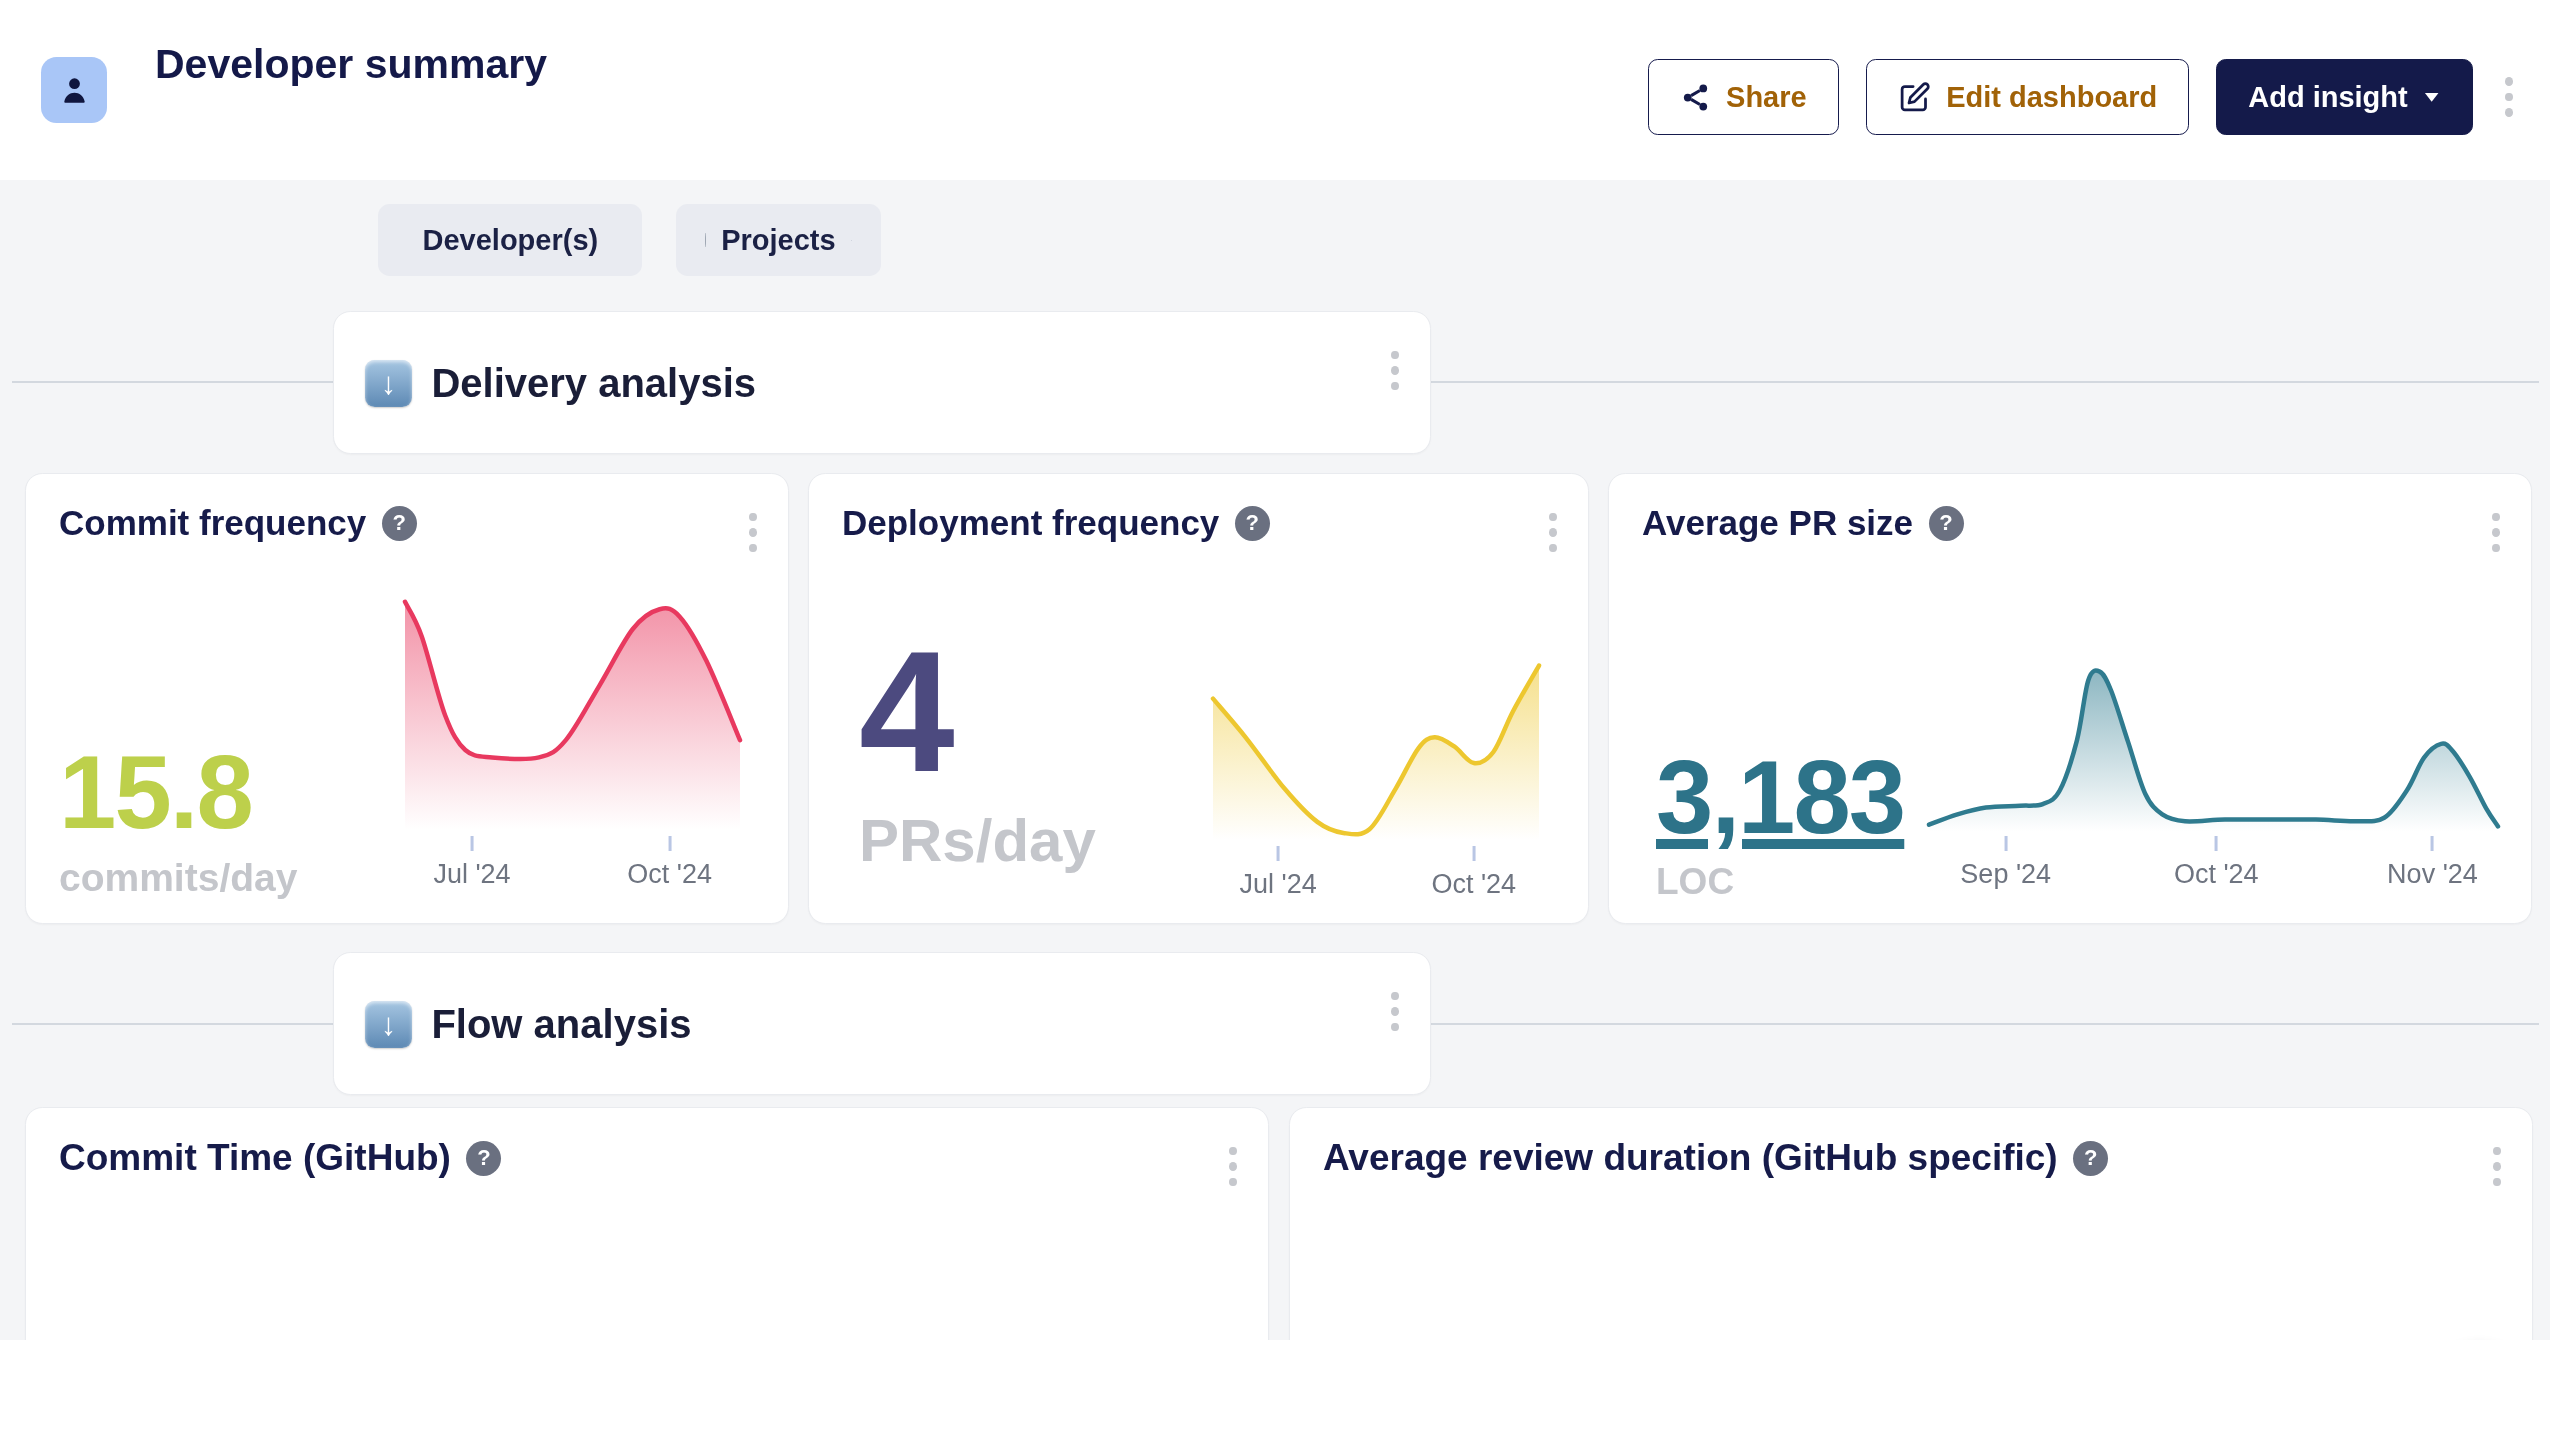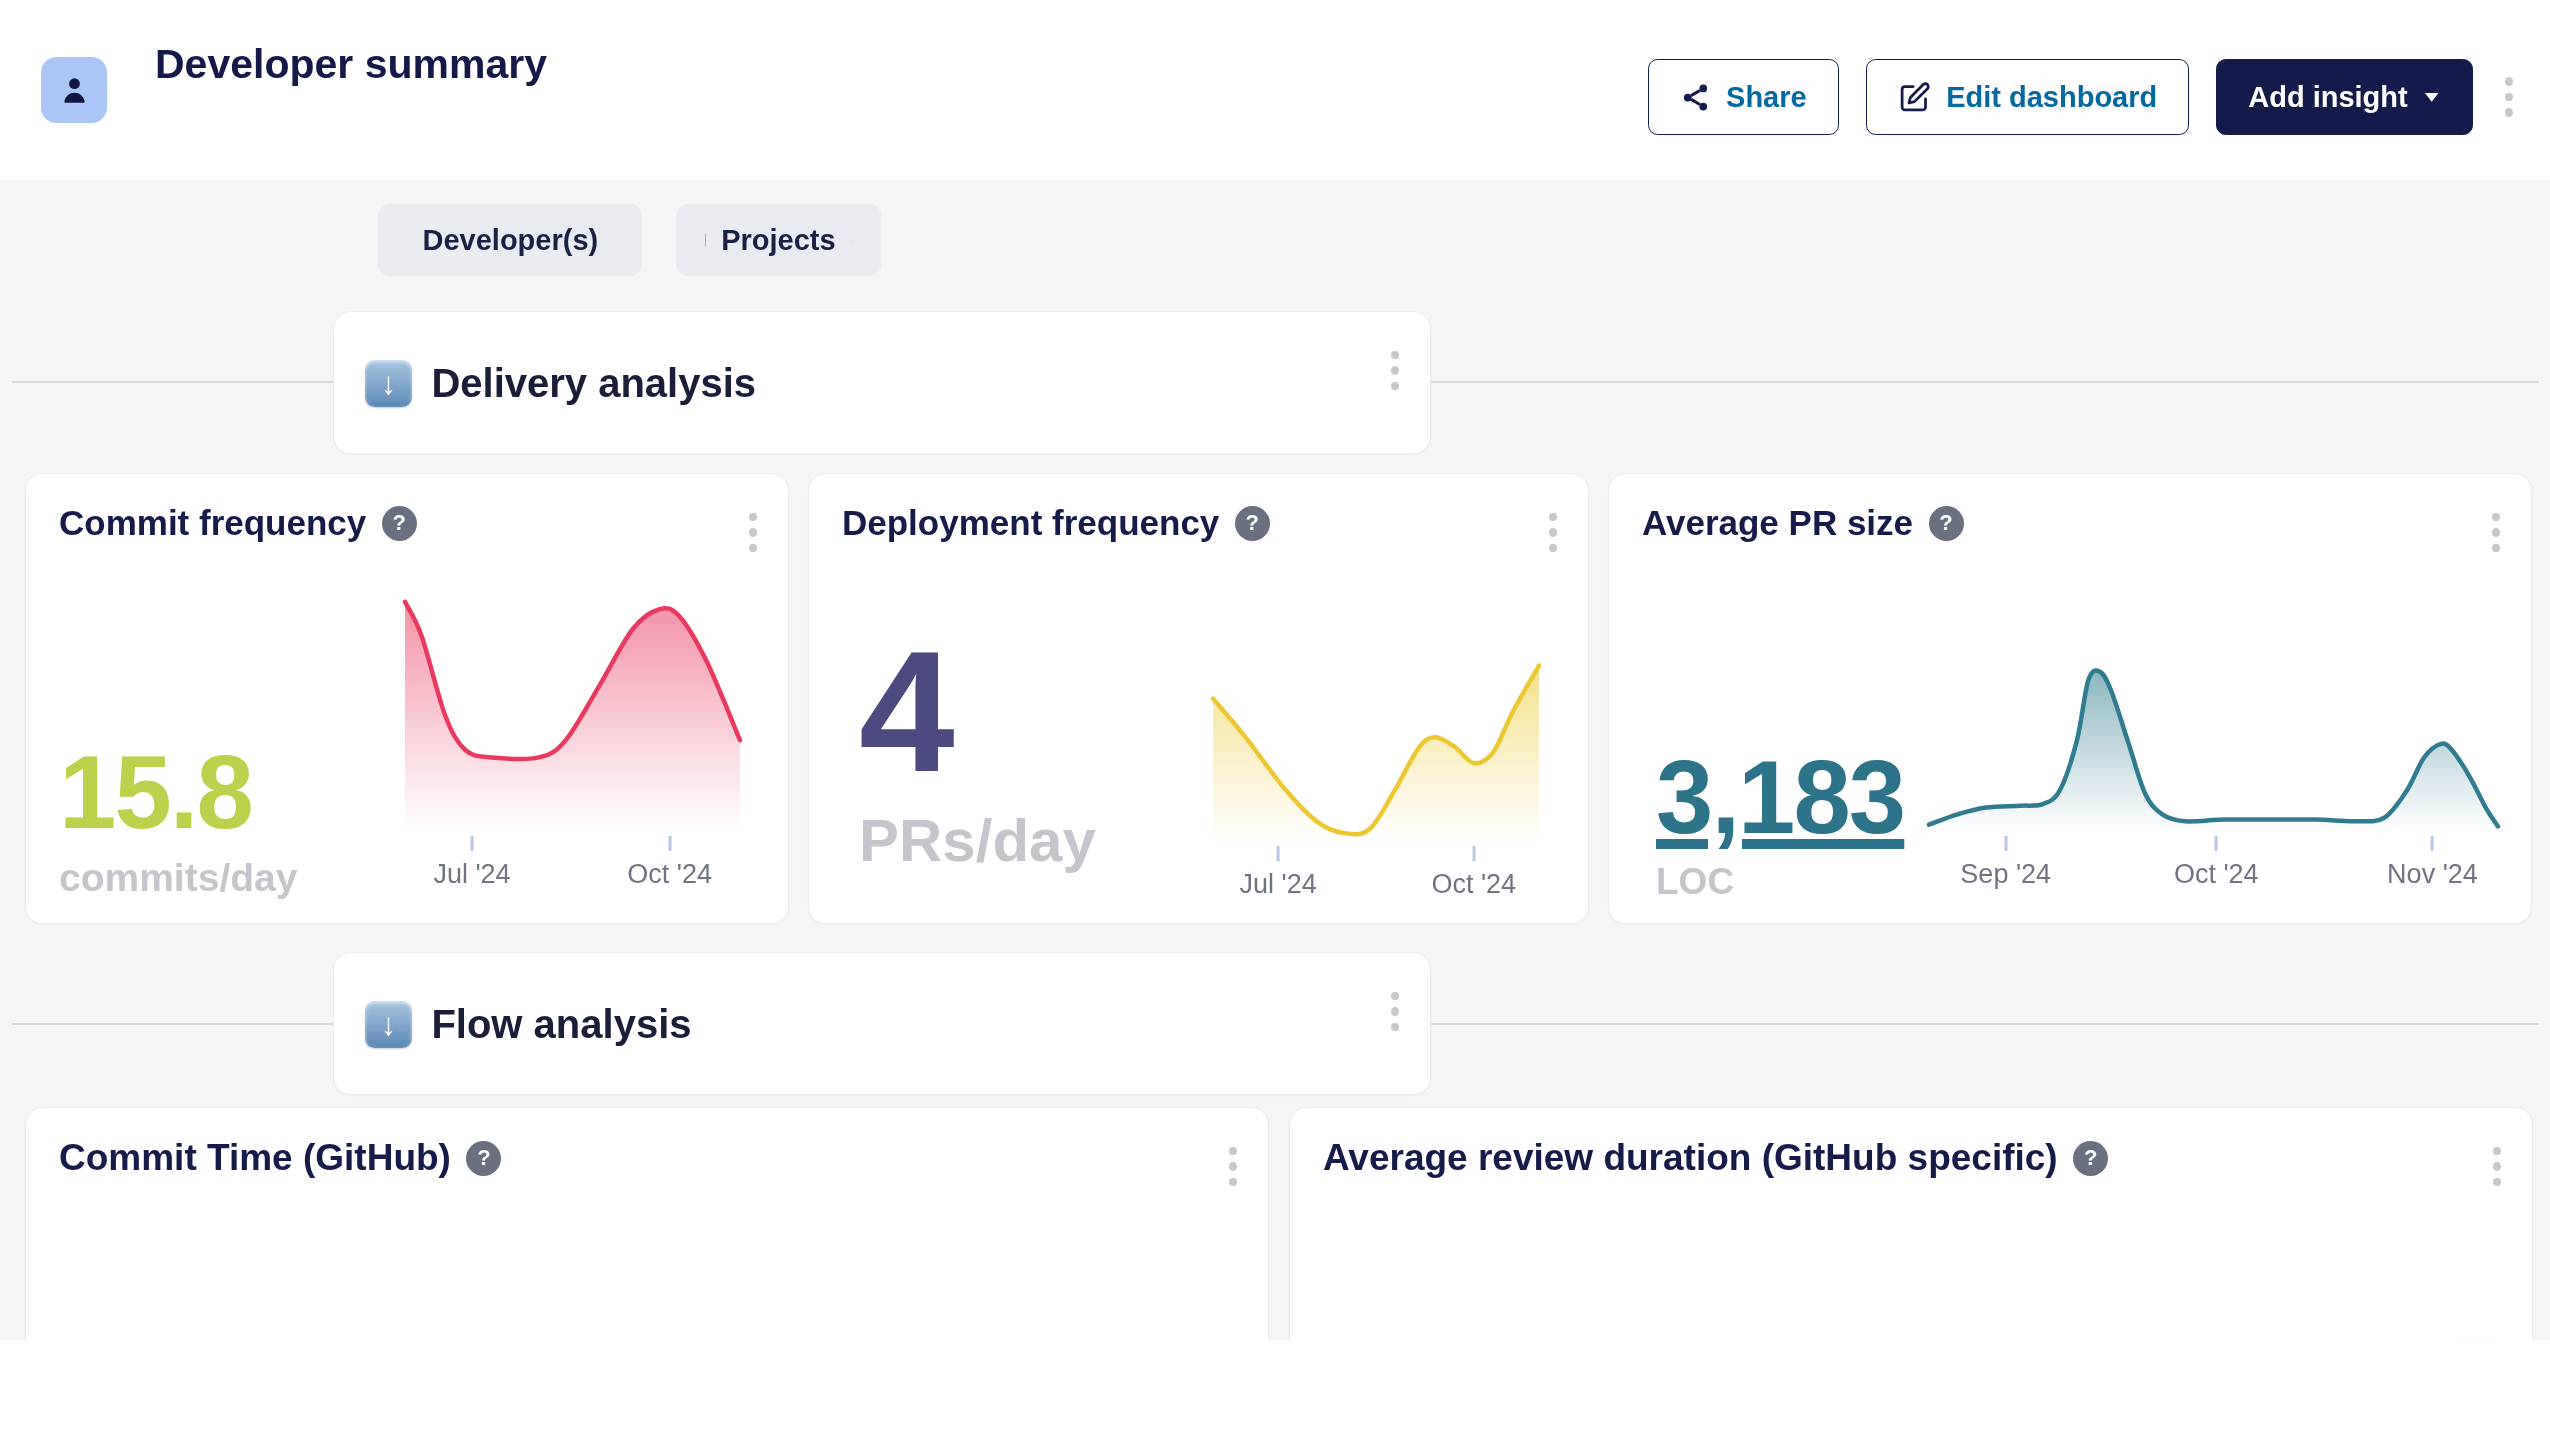--- a/index.html
+++ b/index.html
@@ -7,21 +7,21 @@
   .page{position:relative;width:2550px;height:1320px;overflow:hidden;background:#f4f5f7;font-family:"Liberation Sans",sans-serif;margin-top:20px;-webkit-font-smoothing:antialiased;}
 
   
   .header{position:absolute;left:0;top:0;width:2550px;height:160px;background:#ffffff;}
   .avatar{position:absolute;left:41px;top:37px;width:66px;height:66px;border-radius:15.5px;background:#a9c6f7;display:flex;align-items:center;justify-content:center;}
   .avatar svg{width:37px;height:37px;}
   .page-title{position:absolute;left:155px;top:21px;font-size:41px;font-weight:700;color:#141949;margin:0;}
   .page-subtitle{position:absolute;left:155px;top:89px;font-size:28px;font-weight:400;color:#4d5260;margin:0;}
   .hdr-actions{position:absolute;right:31px;top:39px;height:76px;display:flex;align-items:center;gap:27px;}
   .btn{display:flex;align-items:center;justify-content:center;gap:15.5px;height:76px;border-radius:9.7px;font-family:"Liberation Sans",sans-serif;font-size:29px;font-weight:600;cursor:pointer;padding:0 31px;box-sizing:border-box;}
-  .btn.outline{background:#fff;border:1.9px solid #161b4d;color:#0369a1;}
+  .btn.outline{background:#fff;border:1.9px solid #161b4d;color:#a16207;}
   .btn.solid{background:#141a4a;border:1.9px solid #141a4a;color:#ffffff;}
   .kebab{display:flex;flex-direction:column;gap:6.8px;align-items:center;justify-content:center;padding:5.8px;cursor:pointer;background:none;border:none;}
   .kebab i{width:7.8px;height:8.7px;border-radius:50%;background:#c6c8cd;display:block;}
 
   
   .pill{position:absolute;top:184px;height:72px;border-radius:11.6px;background:#e9ebf1;display:flex;align-items:center;gap:15.5px;padding:0 29px;box-sizing:border-box;font-size:29px;font-weight:600;color:#1b2145;cursor:pointer;border:none;}
   .pill .dot{width:13.6px;height:13.6px;border-radius:50%;display:inline-block;}
   .chev{width:19.4px;height:12.6px;display:inline-block;}
 
   

